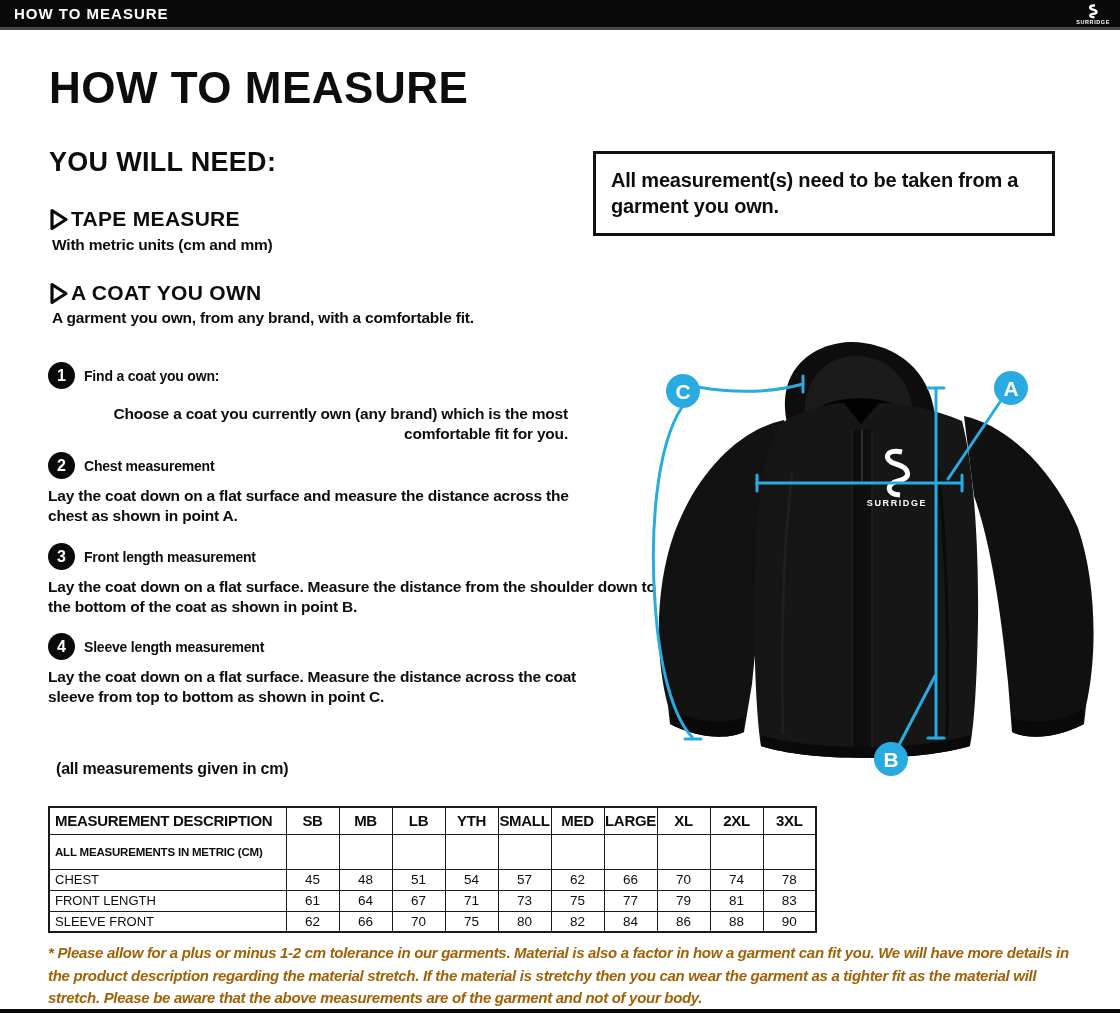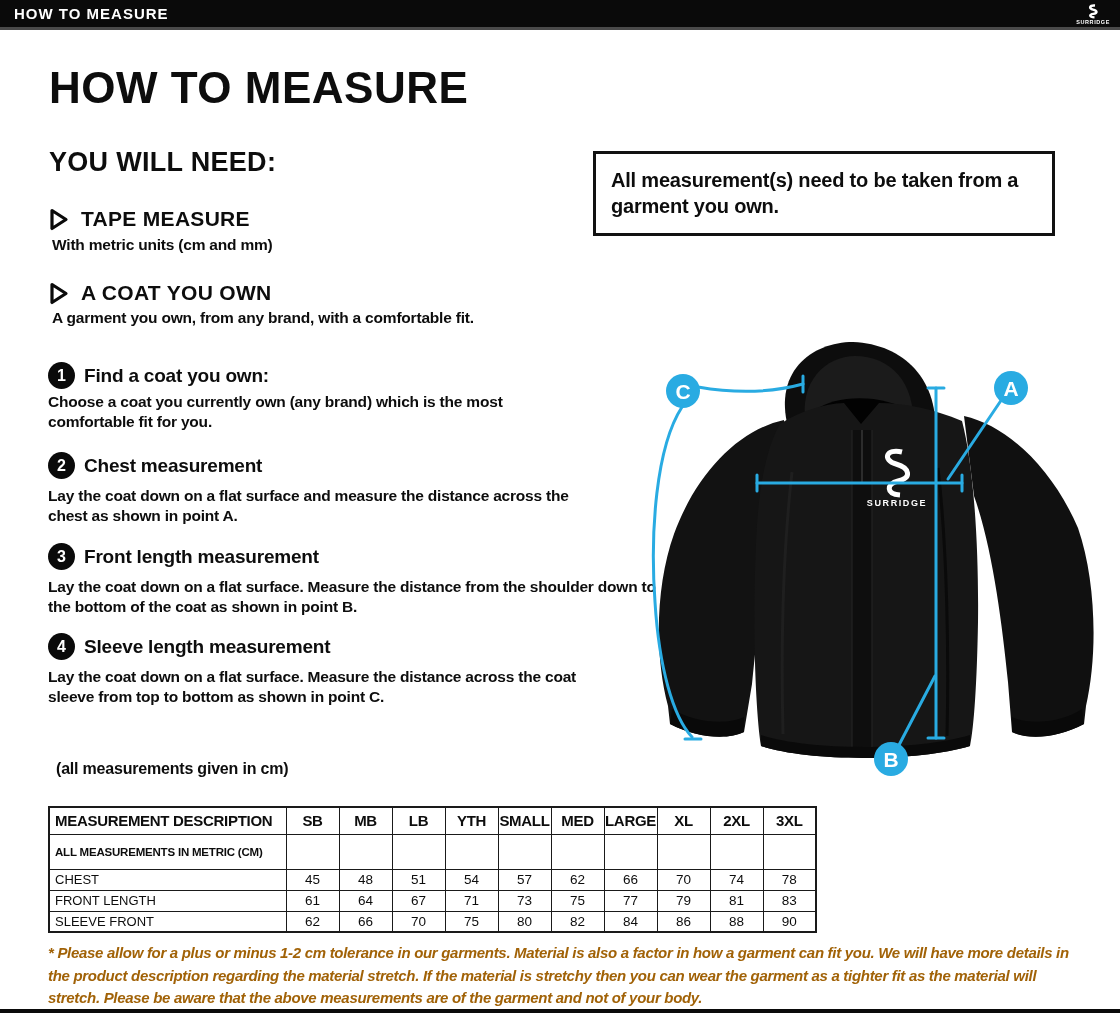--- a/index.html
+++ b/index.html
@@ -14,38 +14,38 @@
     background:#0a0a0a; border-bottom:3px solid #4a4a4a;
     display:flex; align-items:center; justify-content:space-between;
     padding:0 10px 0 14px;
   }
   .topbar-title { color:#fff; font-size:15px; font-weight:bold; letter-spacing:1px; }
   .topbar-brand { display:flex; flex-direction:column; align-items:center; line-height:1; padding-top:2px; }
   .topbar-brand .brand-word { color:#fff; font-size:5.5px; font-weight:bold; letter-spacing:0.6px; margin-top:1px; }
   
   .page-title { position:absolute; left:49px; top:63px; font-size:44px; font-weight:800; letter-spacing:0.5px; }
   .ywn-heading { position:absolute; left:49px; top:147px; font-size:27px; font-weight:800; letter-spacing:0.3px; }
-  .need-item { position:absolute; left:49px; display:flex; align-items:center; gap:12px; }
+  .need-item { position:absolute; left:49px; display:flex; align-items:center; gap:2px; }
   .need-item .need-name { font-size:21px; font-weight:800; letter-spacing:0.3px; }
   .need-desc { position:absolute; left:52px; font-size:15.5px; font-weight:700; letter-spacing:-0.2px; }
   
   .note-box {
     position:absolute; left:593px; top:151px; width:462px;
     border:3px solid #111; padding:13px 15px;
     font-size:20px; font-weight:700; line-height:1.32; letter-spacing:-0.2px;
   }
   
   .step { position:absolute; left:48px; }
   .step-head { display:flex; align-items:center; gap:9px; }
   .step-num {
     width:27px; height:27px; border-radius:50%; background:#0a0a0a; color:#fff;
     font-size:16px; font-weight:bold; display:flex; align-items:center; justify-content:center;
     flex:0 0 27px;
   }
-  .step-title { font-size:19px; font-weight:700; letter-spacing:-0.2px; }
+  .step-title { font-size:14px; font-weight:700; letter-spacing:-0.2px; }
   .step-desc { position:absolute; left:48px; font-size:15.5px; font-weight:700; line-height:1.27; letter-spacing:-0.2px; }
   
   .size-chart-head { position:absolute; left:48px; top:746px; display:flex; align-items:flex-start; }
   .size-chart-title { font-size:33px; font-weight:800; letter-spacing:0.5px; }
   .size-chart-sub { font-size:16px; font-weight:700; margin:14px 0 0 8px; letter-spacing:-0.2px; }
   table.size-table { position:absolute; left:48px; top:806px; border-collapse:collapse; border:2.5px solid #1a1a1a; }
   .size-table th, .size-table td { border:1.5px solid #1a1a1a; }
   .size-table th { font-size:15px; font-weight:bold; height:27px; text-align:center; letter-spacing:-0.3px; }
   .size-table th.desc-col { text-align:left; padding:0 5px; width:237px; }
   .size-table th.size-col { width:53px;margin-top:35px; }
@@ -94,21 +94,21 @@
 <div class="need-desc" style="top:309px;">A garment you own, from any brand, with a comfortable fit.</div>
 
 <div class="note-box">All measurement(s) need to be taken from a garment you own.</div>
 
 <div class="step" style="top:362px;">
   <div class="step-head">
     <span class="step-num">1</span>
     <span class="step-title">Find a coat you own:</span>
   </div>
 </div>
-<div class="step-desc" style="top:392px; max-width:520px;">Choose a coat you currently own (any brand) which is the most comfortable fit for you.</div>
+<div class="step-desc" style="top:404px; max-width:520px;text-align:right;">Choose a coat you currently own (any brand) which is the most comfortable fit for you.</div>
 
 <div class="step" style="top:452px;">
   <div class="step-head">
     <span class="step-num">2</span>
     <span class="step-title">Chest measurement</span>
   </div>
 </div>
 <div class="step-desc" style="top:486px; max-width:560px;">Lay the coat down on a flat surface and measure the distance across the chest as shown in point A.</div>
 
 <div class="step" style="top:543px;">

